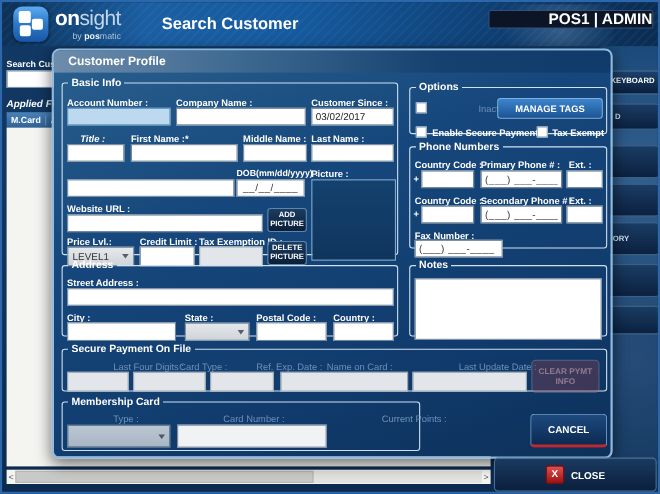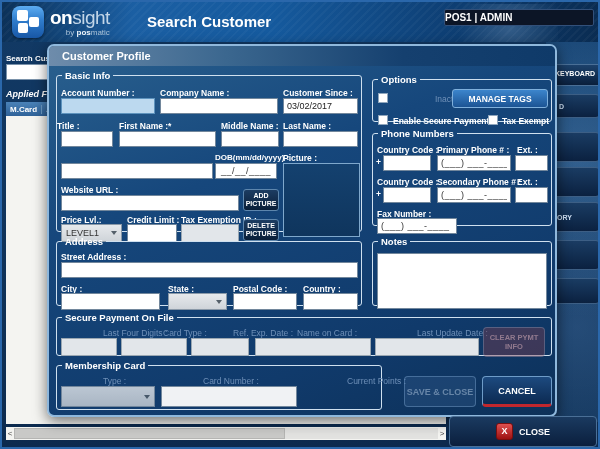--- a/index.html
+++ b/index.html
@@ -17,21 +17,21 @@
     box-shadow:0 1px 3px rgba(0,0,0,.5);z-index:2;}
   .logo-sq{position:absolute;background:#fff;border-radius:2px;}
   .logo-text{position:absolute;left:48px;top:6px;z-index:2;line-height:1;}
   .logo-main{font-size:19px;letter-spacing:-.5px;}
   .logo-main b{color:#fff;font-weight:bold;}
   .logo-main span{color:#c3d6e8;font-weight:normal;}
   .logo-sub{text-align:right;font-size:8px;color:#aac2d8;margin-top:2px;}
   .logo-sub b{color:#eef5fb;}
   .top-title{position:absolute;left:145px;top:11px;color:#fff;font-size:15px;font-weight:600;z-index:2;}
   .session-btn{position:absolute;right:4px;top:7px;width:148px;height:15px;background:#0c1526;
-    border:1px solid #32507a;color:#fff;font-size:10px;font-weight:bold;text-align:left;line-height:15px;
+    border:1px solid #32507a;color:#fff;font-size:14px;font-weight:bold;text-align:right;line-height:15px;
     border-radius:2px;z-index:3;}
   .top-photo{position:absolute;right:40px;top:2px;width:120px;height:38px;
     background:radial-gradient(circle at 60% 60%,rgba(90,130,170,.5),rgba(20,50,90,0) 70%);}
   
   .bg-lbl{position:absolute;color:#fff;font-weight:bold;font-size:8px;white-space:nowrap;}
   .bg-input{position:absolute;background:#fff;border:1px solid #7a92aa;height:14px;width:60px;}
   .tbl-header{position:absolute;left:4px;top:100px;width:440px;height:14px;
     background:linear-gradient(180deg,#4a82b8,#2f6299);display:flex;align-items:center;}
   .tbl-header span{color:#fff;font-size:8px;font-weight:bold;padding:0 4px;border-right:1px solid #6d9cc6;}
   .tbl-body{position:absolute;left:4px;top:114px;width:440px;height:308px;background:#f4f4f1;}
@@ -153,21 +153,21 @@
 
     <fieldset style="left:7px;top:24px;width:306px;height:162px;">
       <legend>Basic Info</legend>
       <span class="lbl" style="left:4px;top:7px;">Account Number :</span>
       <input class="inp inp-focus" style="left: 4px; top: 17px; width: 94px;">
       <span class="lbl" style="left:103px;top:7px;">Company Name :</span>
       <input class="inp" style="left: 103px; top: 17px; width: 118px;">
       <span class="lbl" style="left:226px;top:7px;">Customer Since :</span>
       <input class="inp" style="left: 226px; top: 17px; width: 75px;" value="03/02/2017">
 
-      <span class="lbl" style="left:0;top:40px;">Title :</span>
+      <span class="lbl" style="left:16px;top:40px;font-style:italic;">Title :</span>
       <input class="inp" style="left: 4px; top: 50px; width: 52px;">
       <span class="lbl" style="left:62px;top:40px;">First Name :*</span>
       <input class="inp" style="left: 62px; top: 50px; width: 97px;">
       <span class="lbl" style="left:164px;top:40px;">Middle Name :</span>
       <input class="inp" style="left: 164px; top: 50px; width: 58px;">
       <span class="lbl" style="left:226px;top:40px;">Last Name :</span>
       <input class="inp" style="left: 226px; top: 50px; width: 75px;">
 
       <span class="lbl" style="left:4px;top:84px;font-family:Liberation Mono, monospace;">Email :</span>
       <input class="inp" style="left: 4px; top: 82px; width: 152px;">
@@ -266,17 +266,16 @@
       <div class="dd" style="left:4px;top:15px;width:94px;height:21px;opacity:.8;">
         <span></span>
         <span class="chev"></span>
       </div>
       <span class="lbl-dim" style="left:104px;top:5px;">Card Number :</span>
       <input class="inp" style="left: 104px; top: 15px; width: 136px; height: 21px; background: rgb(240, 242, 244);">
       <span class="lbl-dim" style="left:248px;top:5px;">Current Points :</span>
       <span class="lbl" style="left:248px;top:22px;font-size:10px;color:#cfe0f2;margin-top:32px;">N/A</span>
     </fieldset>
 
-    <div class="btn-ghost" style="left:355px;top:330px;width:72px;height:31px;">SAVE &amp; CLOSE</div>
     <div class="btn-cancel" style="left:433px;top:330px;width:70px;height:31px;">CANCEL</div>
   </div>
 
 </div>
 
 </body></html>

